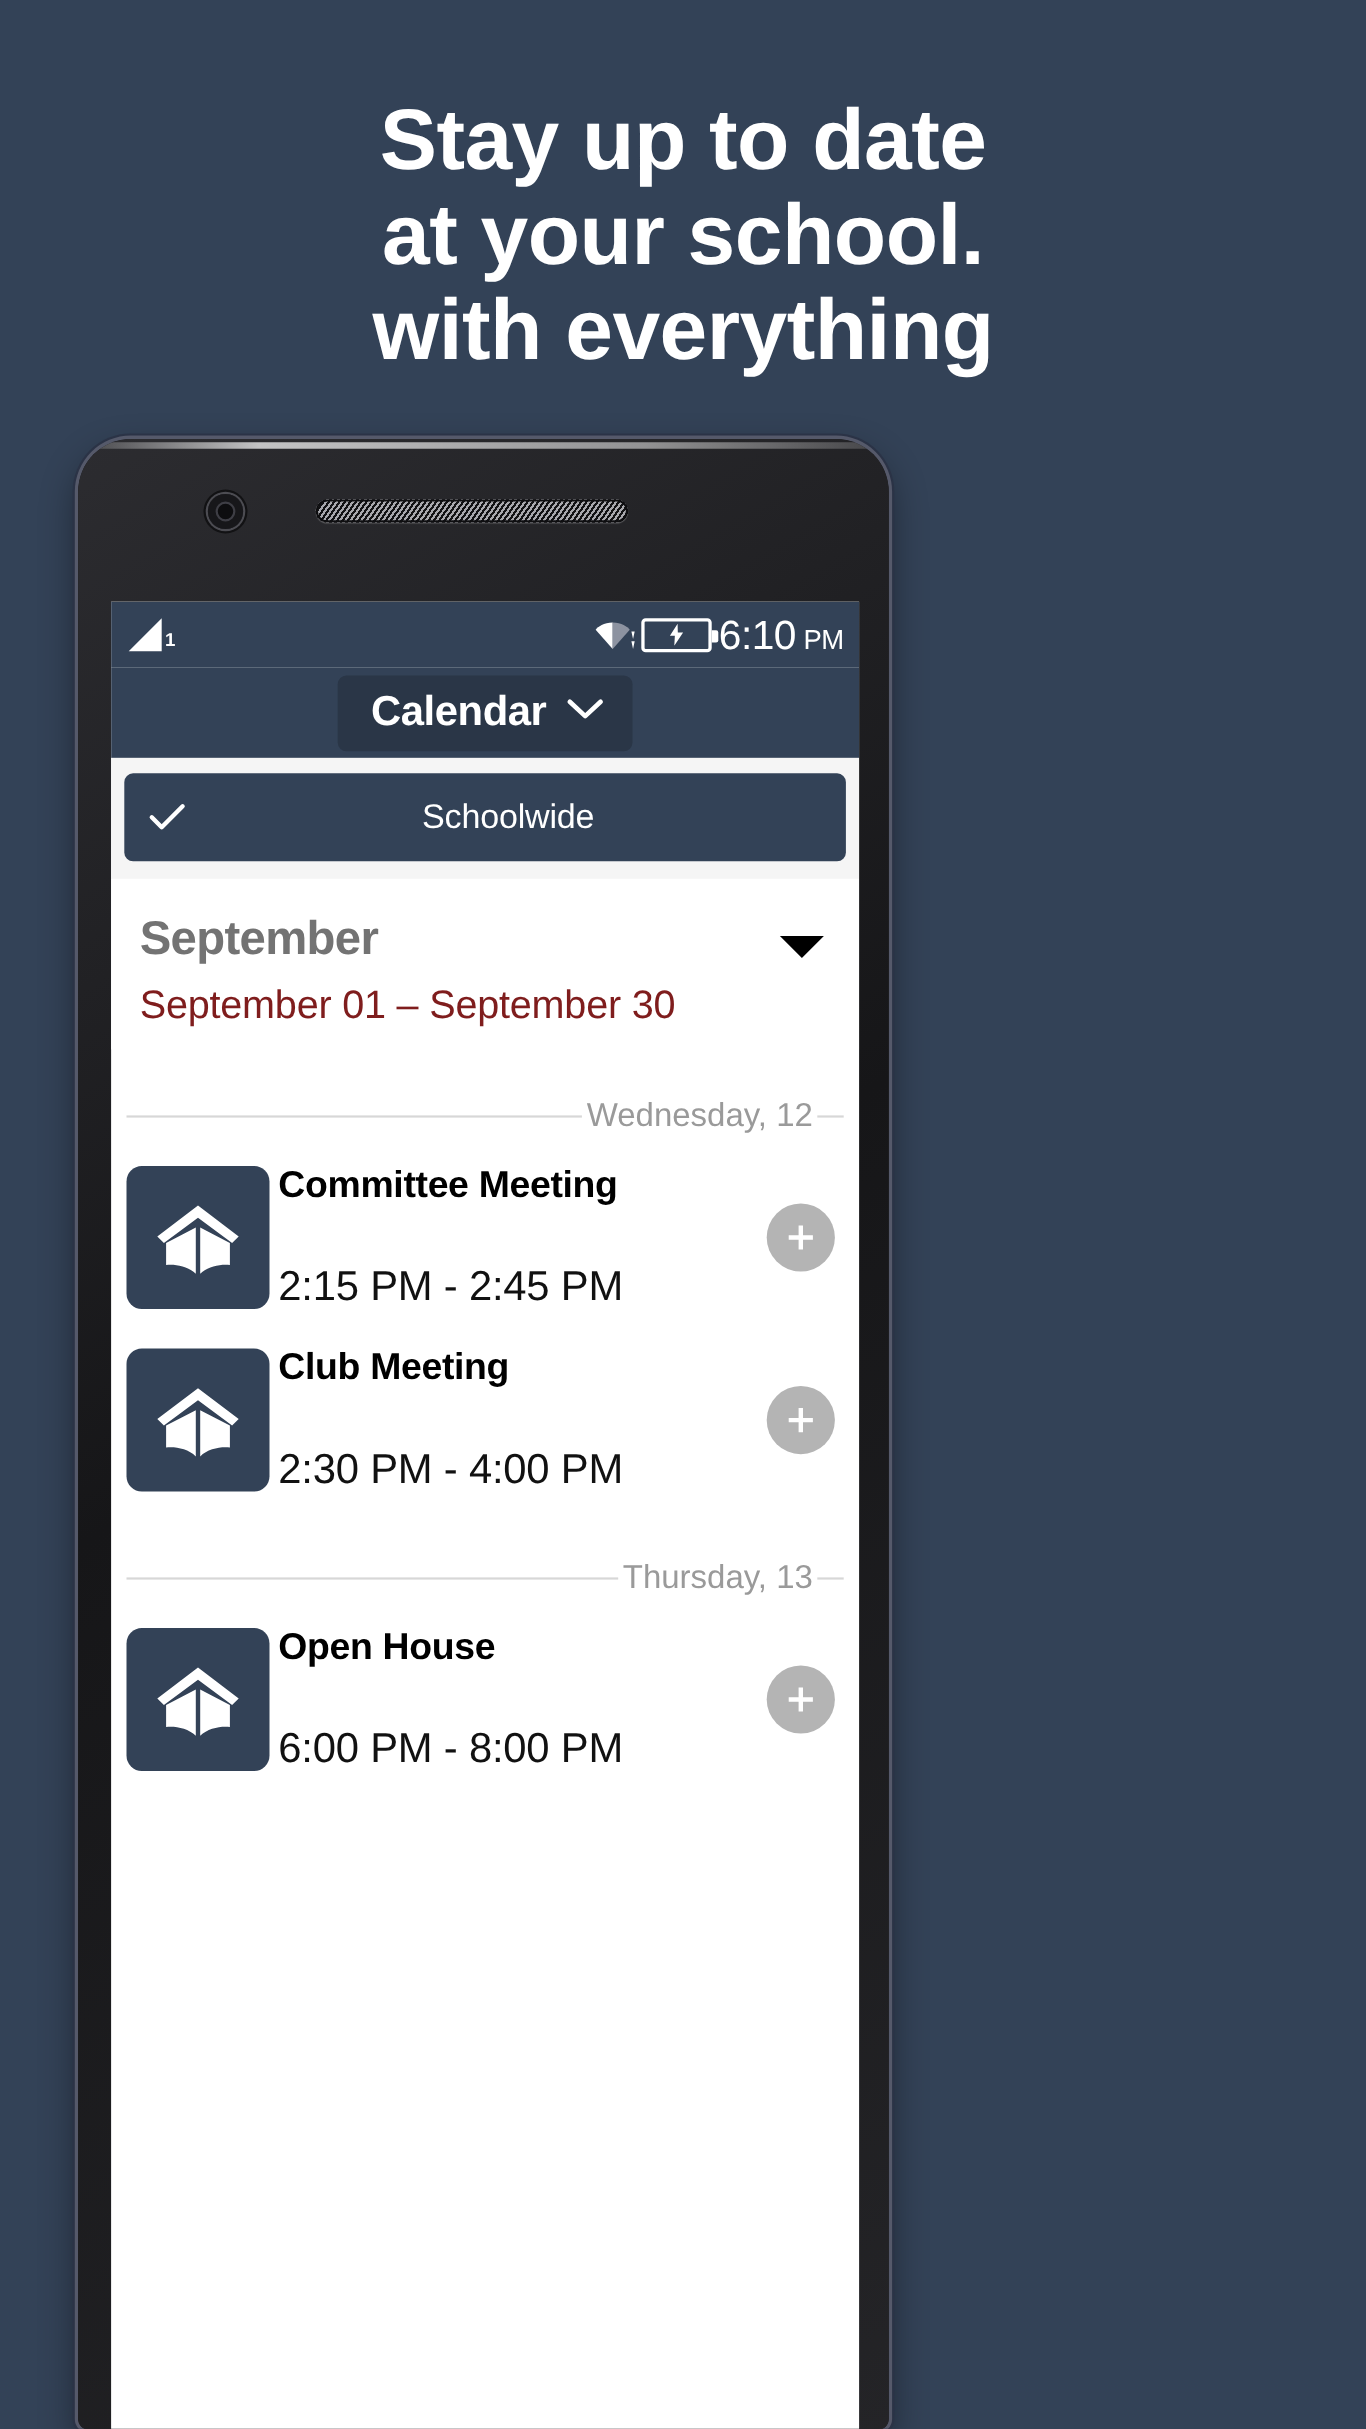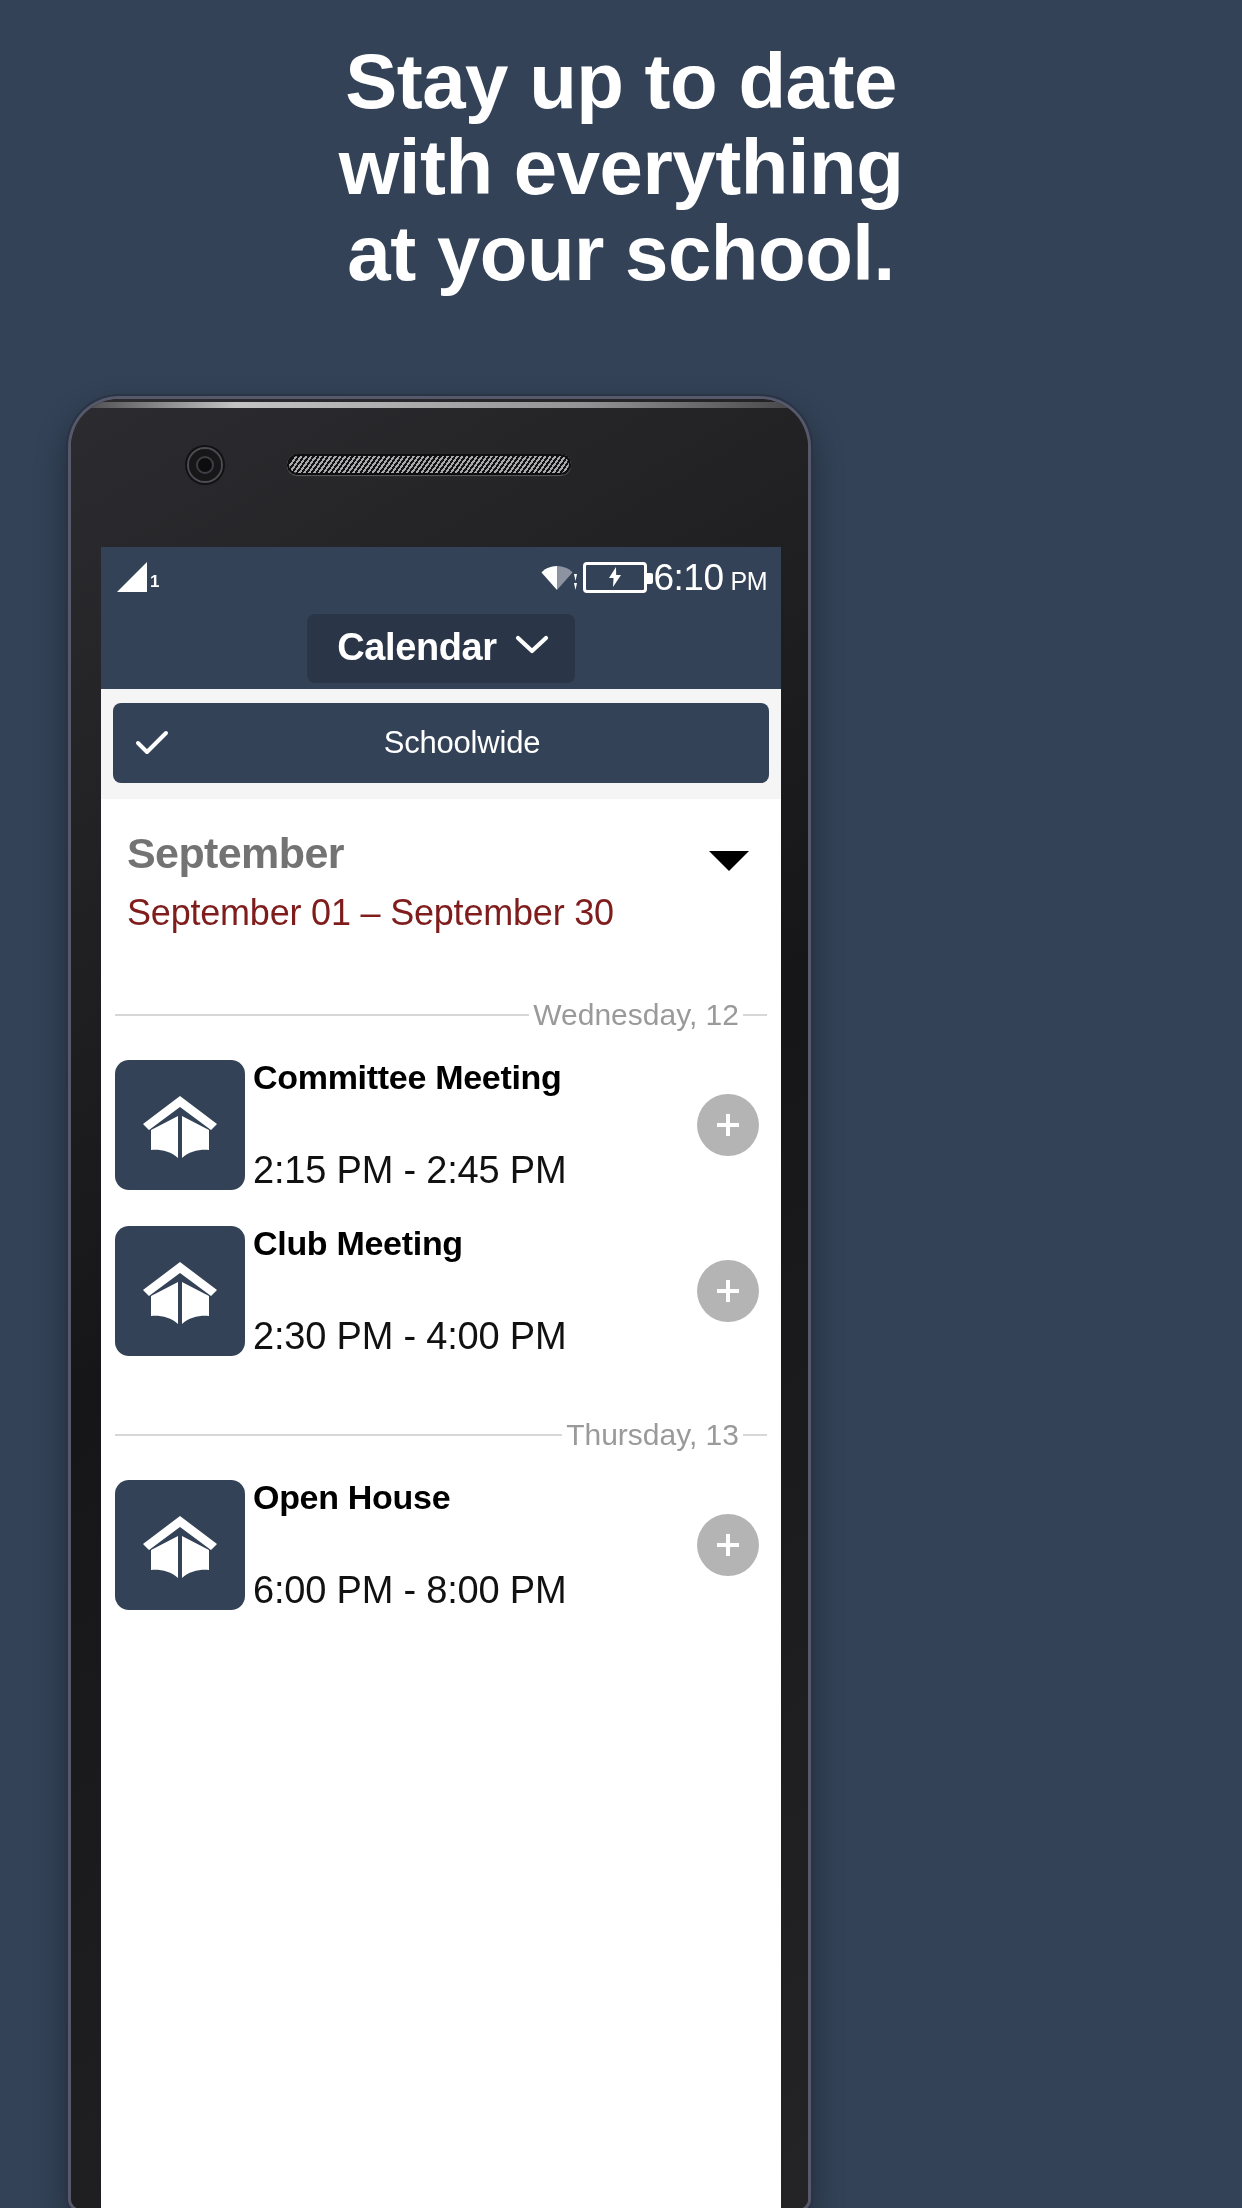--- a/index.html
+++ b/index.html
@@ -19,20 +19,21 @@
   
   .headline {
     width: 100%;
     padding-top: 38px;
     text-align: center;
     color: #ffffff;
     font-weight: bold;
     font-size: 78px;
     line-height: 86px;
     letter-spacing: -0.5px;
+    margin-top: 46px;
   }
   .headline div { white-space: nowrap; }
 
   
   .phone {
     position: absolute;
     left: 71px;
     top: 399px;
     width: 737px;
     height: 1810px;
@@ -261,22 +262,22 @@
     align-items: center;
     justify-content: center;
   }
   .plus-btn svg { display: block; }
 </style>
 </head>
 <body>
 
 <div class="headline">
   <div>Stay up to date</div>
+  <div>at your school.</div>
   <div>with everything</div>
-  <div>at your school.</div>
 </div>
 
 <div class="phone">
   <div class="phone-glass"></div>
   <div class="phone-highlight"></div>
   <div class="camera"></div>
   <div class="earpiece"></div>
 
   <div class="screen">
 

